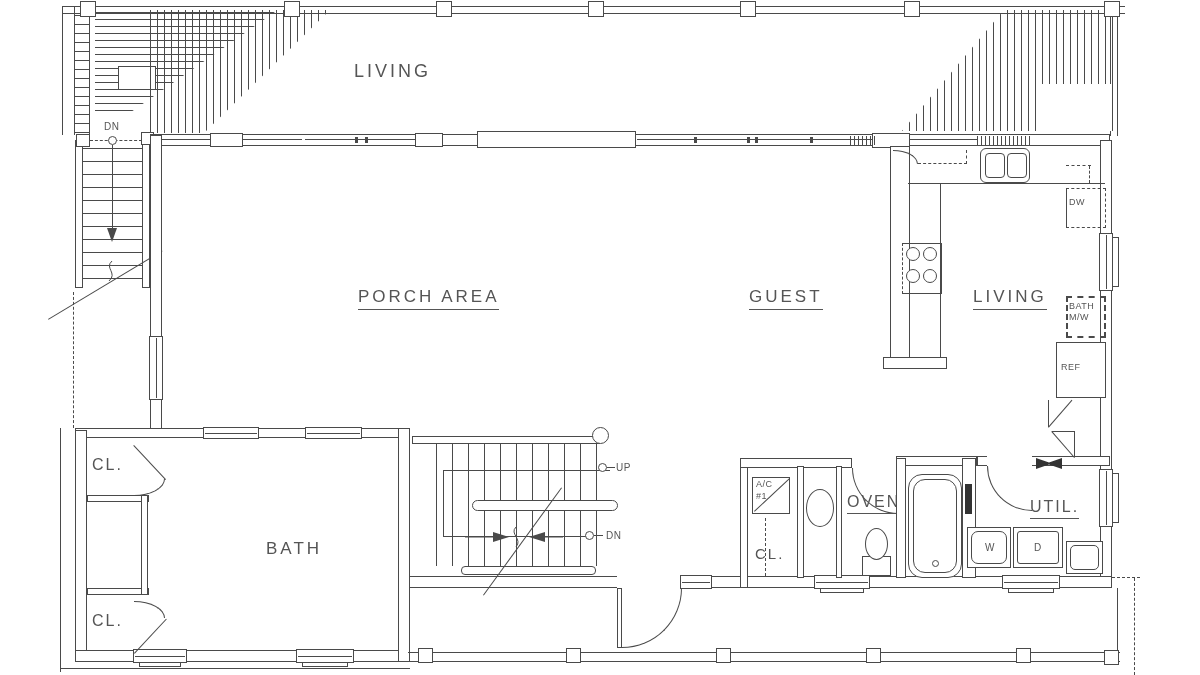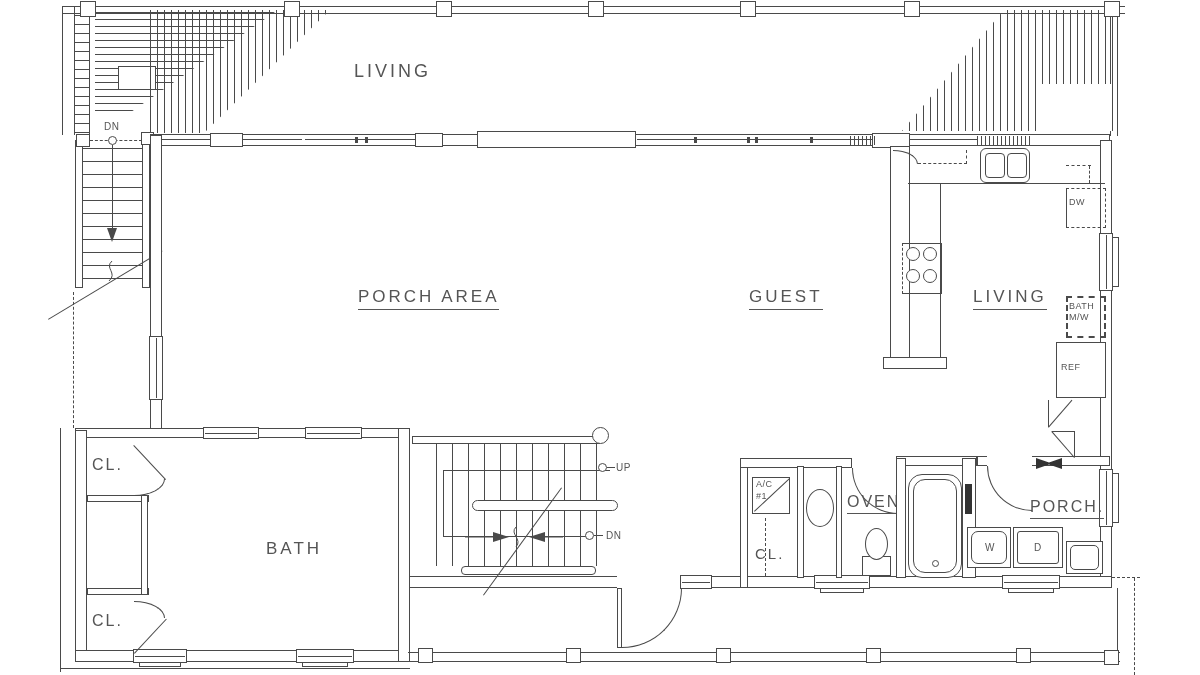--- a/index.html
+++ b/index.html
@@ -178,21 +178,21 @@
   <div class="a hw" style="left:908px;top:474px;width:54px;height:104px;border-radius:14px"></div>
   <div class="a hw" style="left:913px;top:479px;width:44px;height:94px;border-radius:12px"></div>
   <div class="a circ" style="left:932px;top:560px;width:7px;height:7px"></div>
   <div class="a hw" style="left:962px;top:458px;width:14px;height:120px"></div>
   <div class="a" style="left:965px;top:484px;width:7px;height:30px;background:#333"></div>
 
   <div class="a hw" style="left:977px;top:456px;width:133px;height:10px"></div>
   <div class="a" style="left:987px;top:454px;width:45px;height:14px;background:#fff"></div>
   <div class="a" style="left:987px;top:466px;width:45px;height:45px;border-left:1px solid var(--lc);border-bottom:1px solid var(--lc);border-radius:0 0 0 100%"></div>
   <div class="a" style="left:1036px;top:458px;width:26px;height:11px;background:#333;clip-path:polygon(0 0,50% 42%,100% 0,100% 100%,50% 58%,0 100%)"></div>
-  <div class="a md u" style="left:1030px;top:498px;font-size:16px">PORCH.</div>
+  <div class="a md u" style="left:1030px;top:498px;font-size:16px">UTIL.</div>
   <div class="a hw" style="left:967px;top:527px;width:44px;height:41px"></div>
   <div class="a hw" style="left:971px;top:531px;width:36px;height:33px;border-radius:7px"></div>
   <div class="a sm" style="left:985px;top:542px;font-size:10px">W</div>
   <div class="a hw" style="left:1013px;top:527px;width:50px;height:41px"></div>
   <div class="a hw" style="left:1017px;top:531px;width:42px;height:33px;border-radius:3px"></div>
   <div class="a sm" style="left:1034px;top:542px;font-size:10px">D</div>
   <div class="a hw" style="left:1066px;top:541px;width:37px;height:33px"></div>
   <div class="a hw" style="left:1070px;top:545px;width:29px;height:25px;border-radius:5px"></div>
 
   <div class="a hw" style="left:890px;top:146px;width:20px;height:212px"></div>

